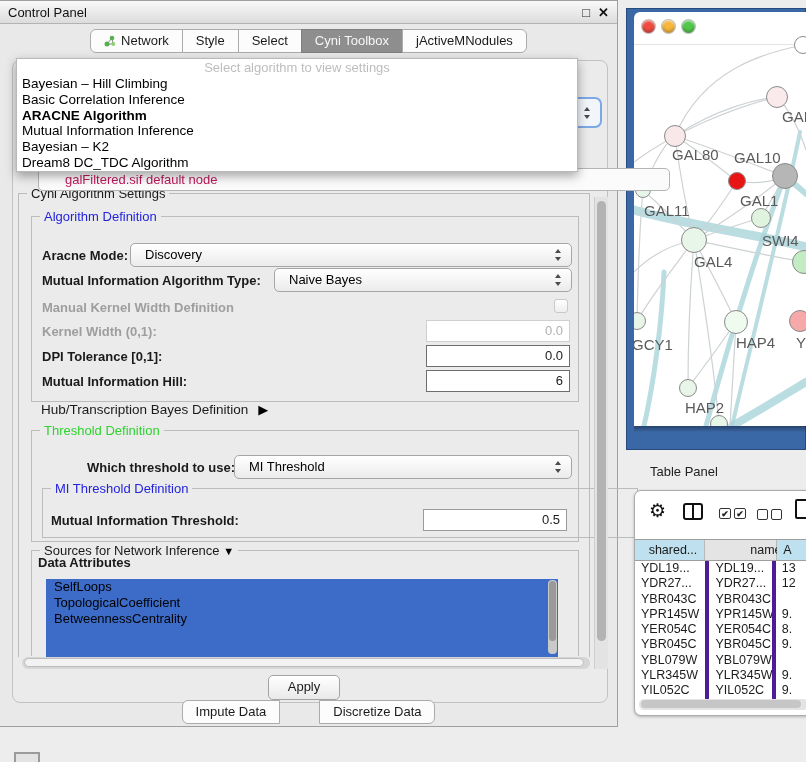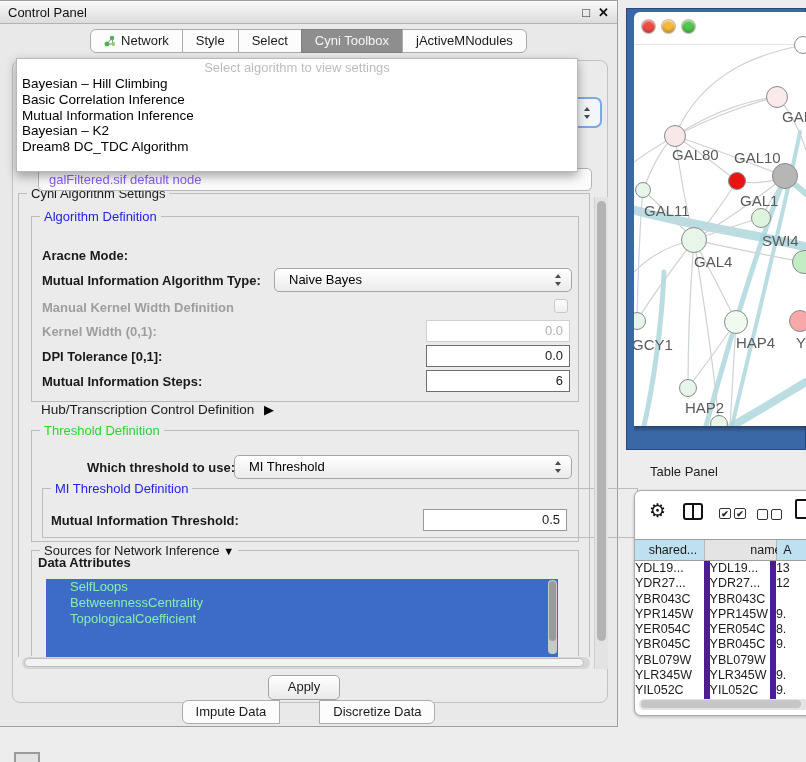--- a/index.html
+++ b/index.html
@@ -28,23 +28,23 @@
       border-radius:8px;background:#ebebeb;}
   
   .algo-popup{position:absolute;left:16px;top:57px;width:562px;height:114px;background:#fff;
       border:1px solid #b9b9b9;box-shadow:0 4px 10px rgba(0,0,0,.35);z-index:40;box-sizing:border-box;}
   .algo-prompt{height:17px;line-height:17px;text-align:center;color:#bdbdbd;font-size:13px;}
   .opt{height:15.8px;line-height:15.8px;padding-left:5px;font-size:13.5px;color:#000;cursor:default;}
   .opt.bold{font-weight:bold;}
   
   .focus-frag{position:absolute;left:558px;top:96px;width:44px;height:31px;border:2px solid #7da8e6;
       border-radius:7px;background:#f2f6fb;z-index:5;box-sizing:border-box;}
-  .ghost-combo{position:absolute;left:38px;top:167px;width:554px;height:23px;border:1px solid #b5b5b5;
-      border-radius:5px;background:#fbfbfb;z-index:4;color:#8b5cf6;font-size:13px;line-height:21px;
-      padding-left:10px;box-sizing:border-box;}
+  .ghost-combo{position:absolute;left:38px;top:167px;width:632px;height:23px;border:1px solid #b5b5b5;
+      border-radius:5px;background:#fbfbfb;z-index:4;color:#be185d;font-size:13px;line-height:21px;
+      padding-left:26px;box-sizing:border-box;}
   
   .group{position:absolute;border:1px solid #bcbcbc;box-sizing:border-box;}
   .group-label{position:absolute;top:-8px;left:8px;background:#ebebeb;padding:0 4px;font-size:13px;white-space:nowrap;}
   .blue{color:#2323dd;} .green{color:#2ed32e;}
   .settings-group{left:18px;top:192px;width:572px;height:464px;border-bottom:none;}
   .algdef-group{left:12px;top:22px;width:548px;height:186px;}
   .thresh-group{left:12px;top:236px;width:548px;height:112px;}
   .mithresh-group{left:10px;top:57px;width:596px;height:50px;}
   .sources-group{left:12px;top:356px;width:548px;height:106px;border-bottom:none;}
   .flabel{position:absolute;font-weight:bold;font-size:13px;white-space:nowrap;}
@@ -62,21 +62,21 @@
   .numfield{position:absolute;height:22px;background:#fff;border:1px solid #6e6e6e;text-align:right;
       padding-right:6px;font-size:13px;line-height:20px;box-sizing:border-box;}
   .numfield.dis{border:1px solid #cfcfcf;color:#b0b0b0;}
   .checkbox{position:absolute;width:14px;height:14px;border:1px solid #c9c9c9;border-radius:3px;
       background:linear-gradient(#fff,#eee);box-sizing:border-box;}
   .arrow-r{font-size:13px;color:#000;}
   .arrow-d{font-size:11px;color:#000;}
   
   .attr-title{position:absolute;left:6px;top:4px;font-weight:bold;font-size:13px;}
   .attr-list{position:absolute;left:14px;top:28px;width:512px;height:78px;background:#3d6cc8;overflow:hidden;}
-  .attr-item{height:16px;line-height:16px;color:#86efac;font-size:13px;padding-left:24px;cursor:default;}
+  .attr-item{height:16px;line-height:16px;color:#000000;font-size:13px;padding-left:8px;cursor:default;}
   .attr-vscroll{position:absolute;right:1px;top:1px;width:9px;height:74px;background:#c9c9c9;border-radius:4px;}
   .attr-thumb{position:absolute;left:1px;top:1px;width:7px;height:60px;background:#9a9a9a;border-radius:4px;}
   
   .vscroll{position:absolute;left:594px;top:196px;width:13px;height:472px;background:#e3e3e3;border-left:1px solid #cfcfcf;}
   .vthumb{position:absolute;left:2px;top:4px;width:9px;height:440px;background:#b3b3b3;border-radius:5px;}
   .hscroll{position:absolute;left:22px;top:656px;width:568px;height:12px;background:#d6d6d6;border-radius:6px;}
   .hthumb{position:absolute;left:2px;top:1px;width:560px;height:9px;background:#f2f2f2;border:1px solid #bdbdbd;
       border-radius:5px;box-sizing:border-box;}
   .apply-btn{position:absolute;left:268px;top:674px;width:70px;height:23px;border:1px solid #a3a3a3;border-radius:5px;
       background:linear-gradient(#ffffff,#e9e9e9);text-align:center;line-height:21px;font-size:13px;cursor:default;}
@@ -100,21 +100,21 @@
       font-weight:bold;color:#222;box-sizing:border-box;}
   .ck.empty{width:11px;}
   .doc-ic{position:absolute;left:160px;top:8px;width:16px;height:20px;border:2px solid #111;border-radius:2px;box-sizing:border-box;background:#fff;}
   .thead{position:absolute;left:0;top:48px;width:100%;height:22px;border-top:1px solid #9f9f9f;border-bottom:1px solid #9f9f9f;display:flex;box-sizing:border-box;}
   .th{height:100%;line-height:20px;font-size:12.5px;text-align:right;padding-right:7px;background:#e4e4e4;
       border-right:1px solid #b9b9b9;box-sizing:border-box;cursor:default;}
   .th.hl{background:#bfe0ef;}
   .th:last-child{text-align:left;padding-left:6px;}
   .tbody{position:absolute;left:0;top:70px;width:100%;}
   .tr{display:flex;height:15.3px;cursor:default;}
-  .td{height:100%;line-height:15.3px;font-size:12.5px;border-right:6px solid #4c1d95;
+  .td{height:100%;line-height:15.3px;font-size:12.5px;padding-left:6px;border-right:4px solid #4c1d95;
       box-sizing:border-box;white-space:nowrap;overflow:hidden;color:#1c1c1c;}
   .tbl-hscroll{position:absolute;left:4px;top:208px;width:170px;height:11px;background:#e4e4e4;border-radius:5px;}
   .tbl-hthumb{position:absolute;left:2px;top:1px;width:160px;height:8px;background:#c6c6c6;border-radius:4px;}
   .mini-sq{position:absolute;left:14px;top:752px;width:26px;height:14px;border:2px solid #9a9a9a;background:#e3e3e3;box-sizing:border-box;}
   svg.edges{position:absolute;left:0;top:0;}
 </style>
 </head>
 <body>
 
 <div class="cp">
@@ -157,55 +157,60 @@
   <div class="focus-frag">
       <span class="stepper"></span>
     </div>
   <div class="ghost-combo">galFiltered.sif default node</div>
 
   <div class="algo-popup">
     <div class="algo-prompt">Select algorithm to view settings</div>
     <div id="algo-options">
         <div class="opt">Bayesian – Hill Climbing</div>
         <div class="opt">Basic Correlation Inference</div>
+        <div class="opt bold">ARACNE Algorithm</div>
         <div class="opt">Mutual Information Inference</div>
         <div class="opt">Bayesian – K2</div>
         <div class="opt">Dream8 DC_TDC Algorithm</div>
       </div>
   </div>
 
   <div class="group settings-group">
     <span class="group-label">Cyni Algorithm Settings</span>
 
     <div class="group algdef-group">
       <span class="group-label blue">Algorithm Definition</span>
 
       <span class="flabel" style="left:10px;top:31px">Aracne Mode:</span>
+      <div class="combo" style="left:98px;top:26px;width:442px">
+        <span class="combo-text">Discovery</span>
+        <span class="stepper"></span>
+      </div>
 
       <span class="flabel" style="left:10px;top:56px">Mutual Information Algorithm Type:</span>
       <div class="combo" style="left:242px;top:51px;width:298px">
         <span class="combo-text">Naive Bayes</span>
         <span class="stepper"></span>
       </div>
 
       <span class="flabel dis" style="left:10px;top:83px">Manual Kernel Width Definition</span>
       <div class="checkbox" style="left:522px;top:82px"></div>
 
       <span class="flabel dis" style="left:10px;top:107px">Kernel Width (0,1):</span>
       <div class="numfield dis" style="left:394px;top:103px;width:144px">0.0</div>
 
       <span class="flabel" style="left:10px;top:132px">DPI Tolerance [0,1]:</span>
       <div class="numfield" style="left:394px;top:128px;width:144px">0.0</div>
 
-      <span class="flabel" style="left:10px;top:157px">Mutual Information Steps:</span>
+      <span class="flabel" style="left:10px;top:157px">Mutual Information Hill:</span>
       <div class="numfield" style="left:394px;top:153px;width:144px">6</div>
     </div>
 
     <span style="position:absolute;left:22px;top:208px;font-size:13.5px">
-      <span>Hub/Transcription Control Definition</span>
+      <span>Hub/Transcription Bayes Definition</span>
       <span class="arrow-r" style="margin-left:6px">▶</span>
     </span>
 
     <div class="group thresh-group">
       <span class="group-label green">Threshold Definition</span>
 
       <span class="flabel" style="left:55px;top:29px">Which threshold to use:</span>
       <div class="combo" style="left:202px;top:24px;width:338px">
         <span class="combo-text">MI Threshold</span>
         <span class="stepper"></span>
@@ -219,22 +224,22 @@
     </div>
 
     <div class="group sources-group">
       <span class="group-label">
         <span>Sources for Network Inference</span>
         <span class="arrow-d">▼</span>
       </span>
       <span class="attr-title">Data Attributes</span>
       <div class="attr-list" id="attr-list">
         <div class="attr-item">SelfLoops</div>
+          <div class="attr-item">TopologicalCoefficient</div>
           <div class="attr-item">BetweennessCentrality</div>
-          <div class="attr-item">TopologicalCoefficient</div>
           <div class="attr-vscroll">
             <div class="attr-thumb"></div>
           </div>
       </div>
     </div>
   </div>
 
   <div class="vscroll">
       <div class="vthumb"></div>
     </div>

